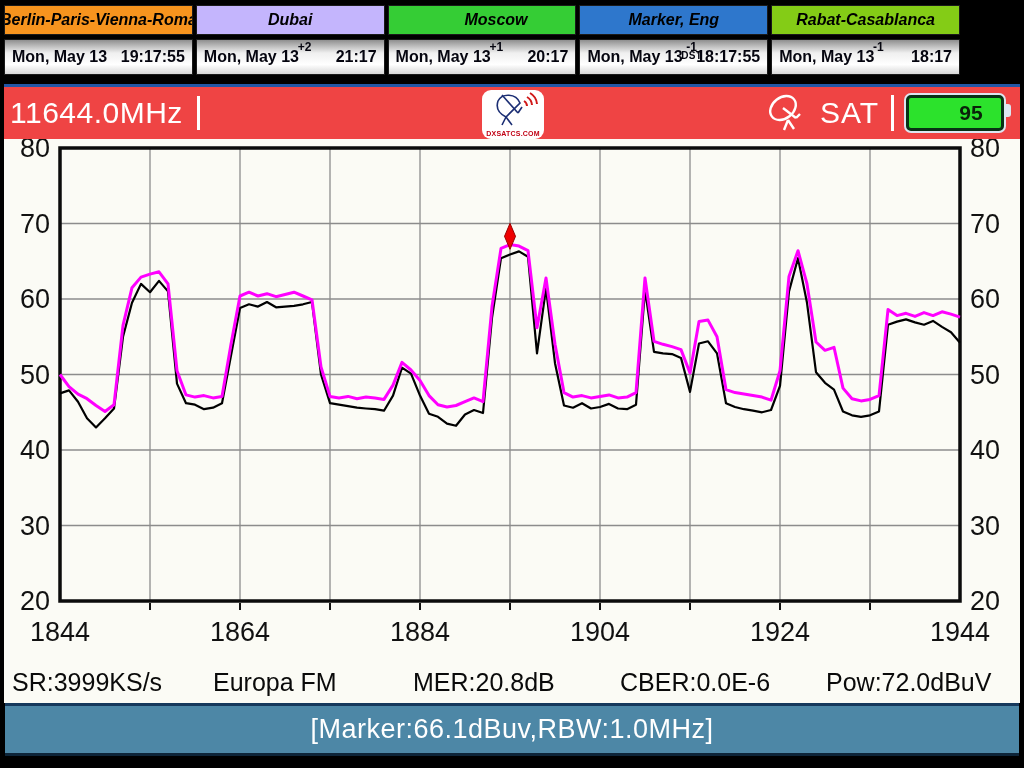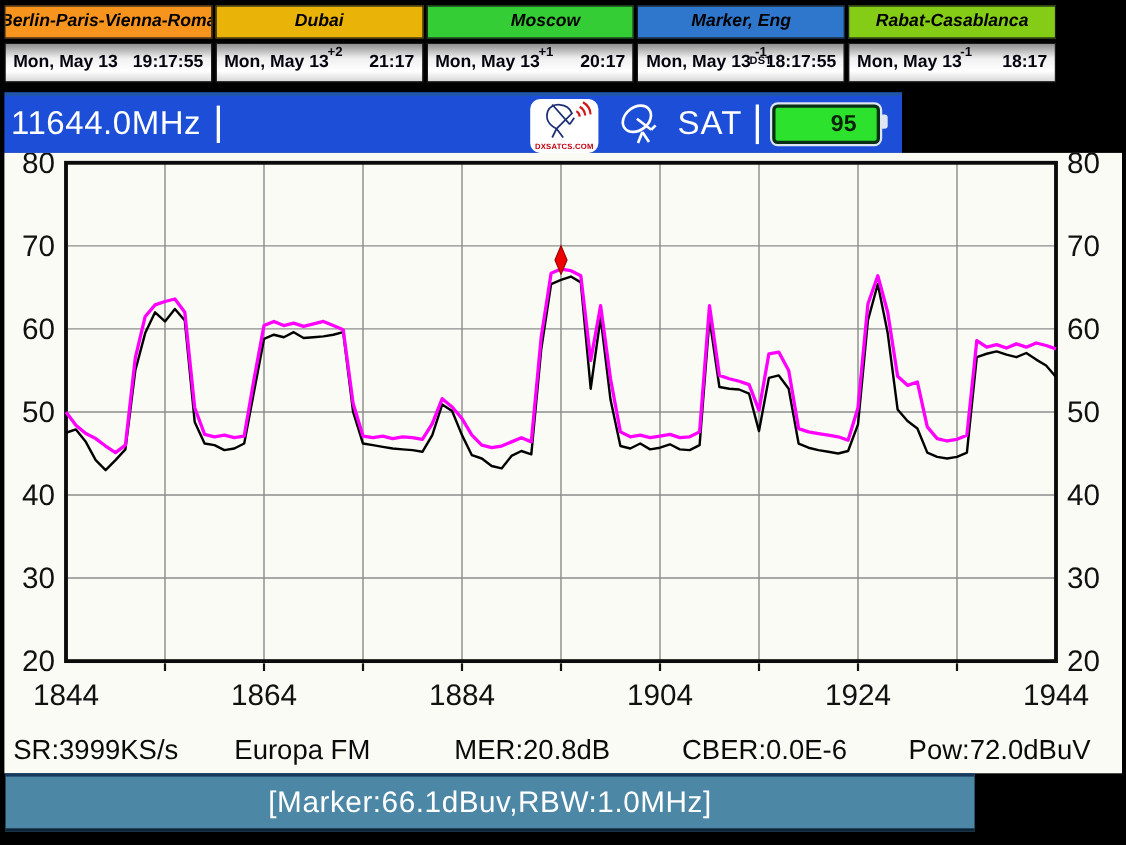--- a/index.html
+++ b/index.html
@@ -16,22 +16,22 @@
     border:1px solid #1a1a1a;box-sizing:border-box;white-space:nowrap;overflow:hidden;}
   .clock{position:relative;display:flex;align-items:center;justify-content:space-between;
     padding:0 7px;font-weight:bold;font-size:16px;color:#05050f;box-sizing:border-box;
     border:1px solid #1a1a1a;
     background:linear-gradient(180deg,#8f8f8f 0%,#efefef 38%,#ffffff 72%,#d8d8d8 100%);}
   .clock .off{position:absolute;left:54%;top:2px;text-align:center;line-height:0.85;
     font-size:12px;font-weight:bold;}
   .clock .off .lbl{display:block;font-size:10px;letter-spacing:0.3px;}
 
   
-  .main-header{position:absolute;top:84px;left:0;width:820px;height:55px;
-    background:#1d4ed8;border-top:3px solid #2156a5;box-sizing:border-box;
+  .main-header{position:absolute;top:84px;left:0;width:1024px;height:55px;
+    background:#ef4444;border-top:3px solid #2156a5;box-sizing:border-box;
     display:flex;align-items:center;}
   .freq{color:#fff;font-size:30px;margin-left:10px;letter-spacing:0.5px;}
   .cursor{width:3px;height:34px;background:#fff;margin-left:14px;}
   .logo{position:absolute;left:482px;top:3px;width:62px;height:49px;background:#fff;
     border-radius:9px;display:flex;flex-direction:column;align-items:center;
     justify-content:flex-end;overflow:hidden;}
   .logo svg{position:absolute;top:1px;left:6px;}
   .logo-text{font-size:7px;font-weight:bold;color:#c00012;margin-bottom:2px;
     letter-spacing:0.2px;z-index:2;}
   .right-group{position:absolute;right:12px;top:0;height:100%;display:flex;
@@ -47,33 +47,33 @@
 
   
   .chart-panel{position:absolute;top:139px;left:0;width:1024px;height:564px;
     background:#fbfbf5;}
   .spectrum{position:absolute;top:0;left:0;}
   .info{position:absolute;top:517px;font-size:25px;color:#0a0a0a;white-space:nowrap;margin-top:12px;}
   .info-sr{left:12px;} .info-ch{left:213px;} .info-mer{left:413px;}
   .info-cber{left:620px;} .info-pow{left:826px;}
 
   
-  .marker-bar{position:absolute;top:703px;left:5px;width:881px;height:53px;
+  .marker-bar{position:absolute;top:703px;left:5px;width:1014px;height:53px;
     background:#4d87a6;border-top:3px solid #16395c;border-bottom:3px solid #0d2438;
     box-sizing:border-box;display:flex;align-items:center;justify-content:center;
     color:#fff;font-size:27px;letter-spacing:0.5px;}
 </style>
 </head>
 <body>
 
 <div class="screen">
 
   <div class="clock-strip">
       <div class="city" style="background: rgb(247, 148, 30);">Berlin-Paris-Vienna-Roma</div>
-      <div class="city" style="background: #eab308;">Dubai</div>
+      <div class="city" style="background: #c4b5fd;">Dubai</div>
       <div class="city" style="background: rgb(53, 205, 53); padding-left: 28px;">Moscow</div>
       <div class="city" style="background: rgb(46, 119, 204);">Marker, Eng</div>
       <div class="city" style="background: #84cc16;">Rabat-Casablanca</div>
       <div class="clock">
         <span>Mon, May 13</span>
         <span>19:17:55</span>
       </div>
       <div class="clock">
         <span>Mon, May 13</span>
         <span class="off"><span>+2</span></span>

